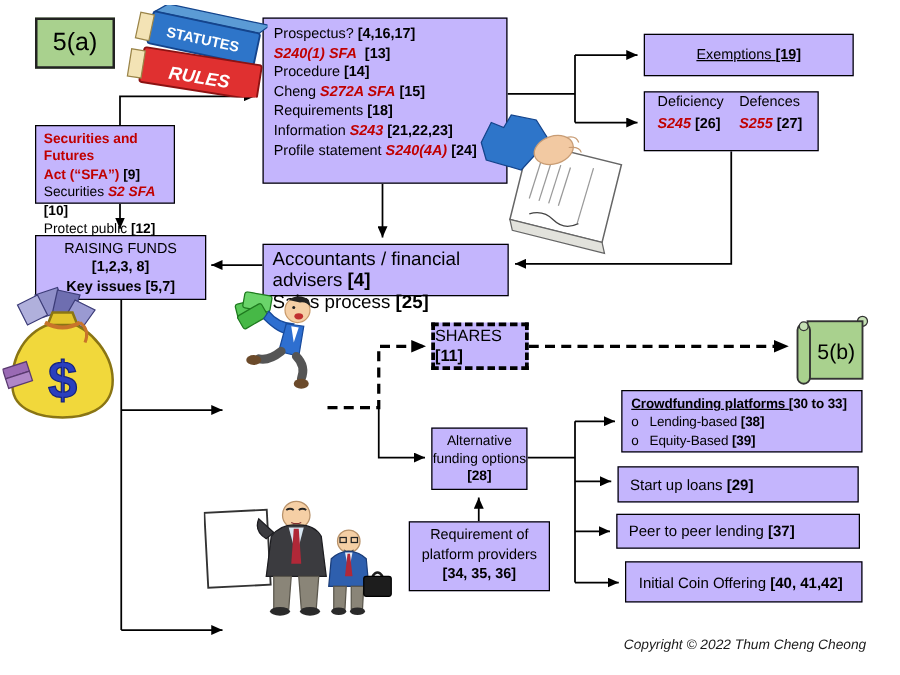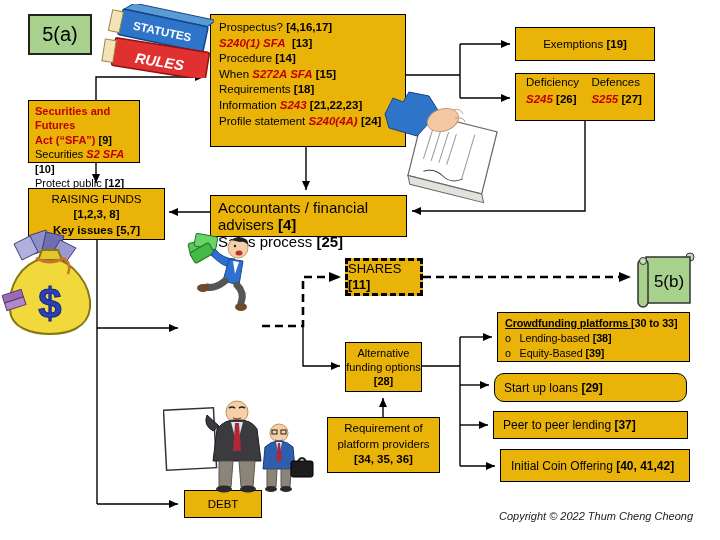--- a/index.html
+++ b/index.html
@@ -1,43 +1,43 @@
 <!DOCTYPE html>
 <html><head>
 <meta charset="utf-8">
 <style>
   html,body{margin:0;padding:0;background:#fff;}
   #slide{position:relative;width:720px;height:540px;background:#fff;overflow:hidden;
          font-family:"Liberation Sans",sans-serif;color:#000;}
   #connectors{position:absolute;left:0;top:0;z-index:1;pointer-events:none;}
-  .box{position:absolute;background:#eab308;border:1.5px solid #000;box-sizing:border-box;
+  .box{position:absolute;background:#c4b5fd;border:1.5px solid #000;box-sizing:border-box;
        font-size:11.5px;line-height:16px;z-index:2;}
   .line{display:block;}
   .s-n{font-weight:400;}
   .s-b{font-weight:700;}
   .s-ri{color:#c00000;font-weight:700;font-style:italic;}
   .s-rb{color:#c00000;font-weight:700;}
   .s-bu{font-weight:700;text-decoration:underline;}
   .clip{position:absolute;z-index:3;}
   .badge{position:absolute;display:flex;align-items:center;justify-content:center;
          background:#a9d18e;border:2px solid #222;box-sizing:border-box;z-index:3;
          font-size:20px;}
   
   #prospectus{left:210px;top:14px;width:196px;height:133px;padding:5px 0 0 8px;line-height:15.6px;}
-  #exemptions{left:515px;top:27px;width:140px;height:34px;display:flex;align-items:center;justify-content:center;}
+  #exemptions{left:515px;top:27px;width:168px;height:34px;display:flex;align-items:center;justify-content:center;text-decoration:underline;}
   #deficiency{left:515px;top:73px;width:140px;height:48px;display:flex;flex-direction:row;justify-content:center;padding-left:10px;line-height:17px;}
   #sfa{left:28px;top:100px;width:112px;height:63px;padding:3px 0 0 6px;line-height:14.4px;font-size:11px;}
   #raising{left:28px;top:188px;width:137px;height:52px;text-align:center;padding-top:3px;line-height:15.3px;}
   #accountants{left:210px;top:195px;width:197px;height:42px;padding:3px 0 0 7px;line-height:17px;font-size:15px;}
   #shares{left:345px;top:258px;width:78px;height:38px;border:3px dashed #000;display:flex;align-items:center;justify-content:flex-end;font-size:13px;}
   #equity{left:184px;top:309px;width:78px;height:31px;display:flex;align-items:center;justify-content:center;}
   #altfunding{left:345px;top:342px;width:77px;height:50px;text-align:center;font-size:11px;line-height:14px;padding-top:3px;}
   #requirement{left:327px;top:417px;width:113px;height:56px;text-align:center;font-size:11.5px;line-height:15.5px;padding-top:3px;}
   #crowdfunding{left:497px;top:312px;width:193px;height:50px;padding:3px 0 0 7px;font-size:10.8px;line-height:15px;white-space:nowrap;letter-spacing:-0.1px;}
-  #startup{left:494px;top:373px;width:193px;height:29px;display:flex;align-items:center;padding-left:9px;font-size:12px;border-radius:10px;}
+  #startup{left:494px;top:373px;width:193px;height:29px;display:flex;align-items:center;padding-left:9px;font-size:12px;}
   #peer{left:493px;top:411px;width:195px;height:28px;display:flex;align-items:center;padding-left:9px;font-size:12px;}
   #ico{left:500px;top:449px;width:190px;height:33px;display:flex;align-items:center;padding-left:10px;font-size:12px;}
   #debt{left:184px;top:490px;width:78px;height:28px;display:flex;align-items:center;justify-content:center;}
   #badge-5a{left:28px;top:14px;width:64px;height:41px;}
   #copyright{position:absolute;left:478px;top:510px;width:215px;text-align:right;
              font-style:italic;font-size:11px;color:#1a1a1a;z-index:2;}
 </style>
 </head>
 <body>
 
@@ -77,21 +77,21 @@
   </svg>
 
   <div class="badge" id="badge-5a">
     <span>5(a)</span>
   </div>
 
   <div class="box" id="prospectus">
       <div class="line"><span class="s-n">Prospectus? </span><span class="s-b">[4,16,17]</span></div>
       <div class="line"><span class="s-ri">S240(1) SFA</span><span class="s-n">&nbsp; </span><span class="s-b">[13]</span></div>
       <div class="line"><span class="s-n">Procedure </span><span class="s-b">[14]</span></div>
-      <div class="line"><span class="s-n">When </span><span class="s-ri">S272A SFA</span><span class="s-n"> </span><span class="s-b">[15]</span></div>
+      <div class="line"><span class="s-n">Cheng </span><span class="s-ri">S272A SFA</span><span class="s-n"> </span><span class="s-b">[15]</span></div>
       <div class="line"><span class="s-n">Requirements </span><span class="s-b">[18]</span></div>
       <div class="line"><span class="s-n">Information </span><span class="s-ri">S243</span><span class="s-n"> </span><span class="s-b">[21,22,23]</span></div>
       <div class="line"><span class="s-n">Profile statement </span><span class="s-ri">S240(4A)</span><span class="s-n"> </span><span class="s-b">[24]</span></div>
     </div>
   <div class="box" id="exemptions">
       <div class="line"><span class="s-n">Exemptions </span><span class="s-b">[19]</span></div>
     </div>
   <div class="box" id="deficiency">
       <div class="line"><span class="s-n">Deficiency </span><span class="s-ri">S245</span><span class="s-n"> </span><span class="s-b">[26]</span></div>
       <div class="line"><span class="s-n">Defences </span><span class="s-ri">S255</span><span class="s-n"> </span><span class="s-b">[27]</span></div>
@@ -127,23 +127,20 @@
     </div>
   <div class="box" id="startup">
       <div class="line"><span class="s-n">Start up loans </span><span class="s-b">[29]</span></div>
     </div>
   <div class="box" id="peer">
       <div class="line"><span class="s-n">Peer to peer lending </span><span class="s-b">[37]</span></div>
     </div>
   <div class="box" id="ico">
       <div class="line"><span class="s-n">Initial Coin Offering </span><span class="s-b">[40, 41,42]</span></div>
     </div>
-  <div class="box" id="debt">
-    <span>DEBT</span>
-  </div>
 
   <svg class="clip" style="left:96px;top:4px" width="118" height="74" viewBox="0 0 118 74">
     <g transform="rotate(12 59 28)">
       <path d="M24,12 L33,4 L116,4 L109,12 Z" fill="#5b9bd5" stroke="#14448c"></path>
       <rect x="23" y="12" width="87" height="26" rx="2" fill="#2e75c9" stroke="#14448c" stroke-width="1.5"></rect>
       <rect x="13" y="15" width="11" height="21" fill="#f3e3b5" stroke="#9a8448"></rect>
       <text x="66" y="30" text-anchor="middle" font-size="11.5" font-weight="bold" fill="#fff">STATUTES</text>
     </g>
     <g transform="rotate(9 59 54)">
       <rect x="17" y="40" width="95" height="28" rx="2" fill="#e03030" stroke="#8c1212" stroke-width="1.5"></rect>

